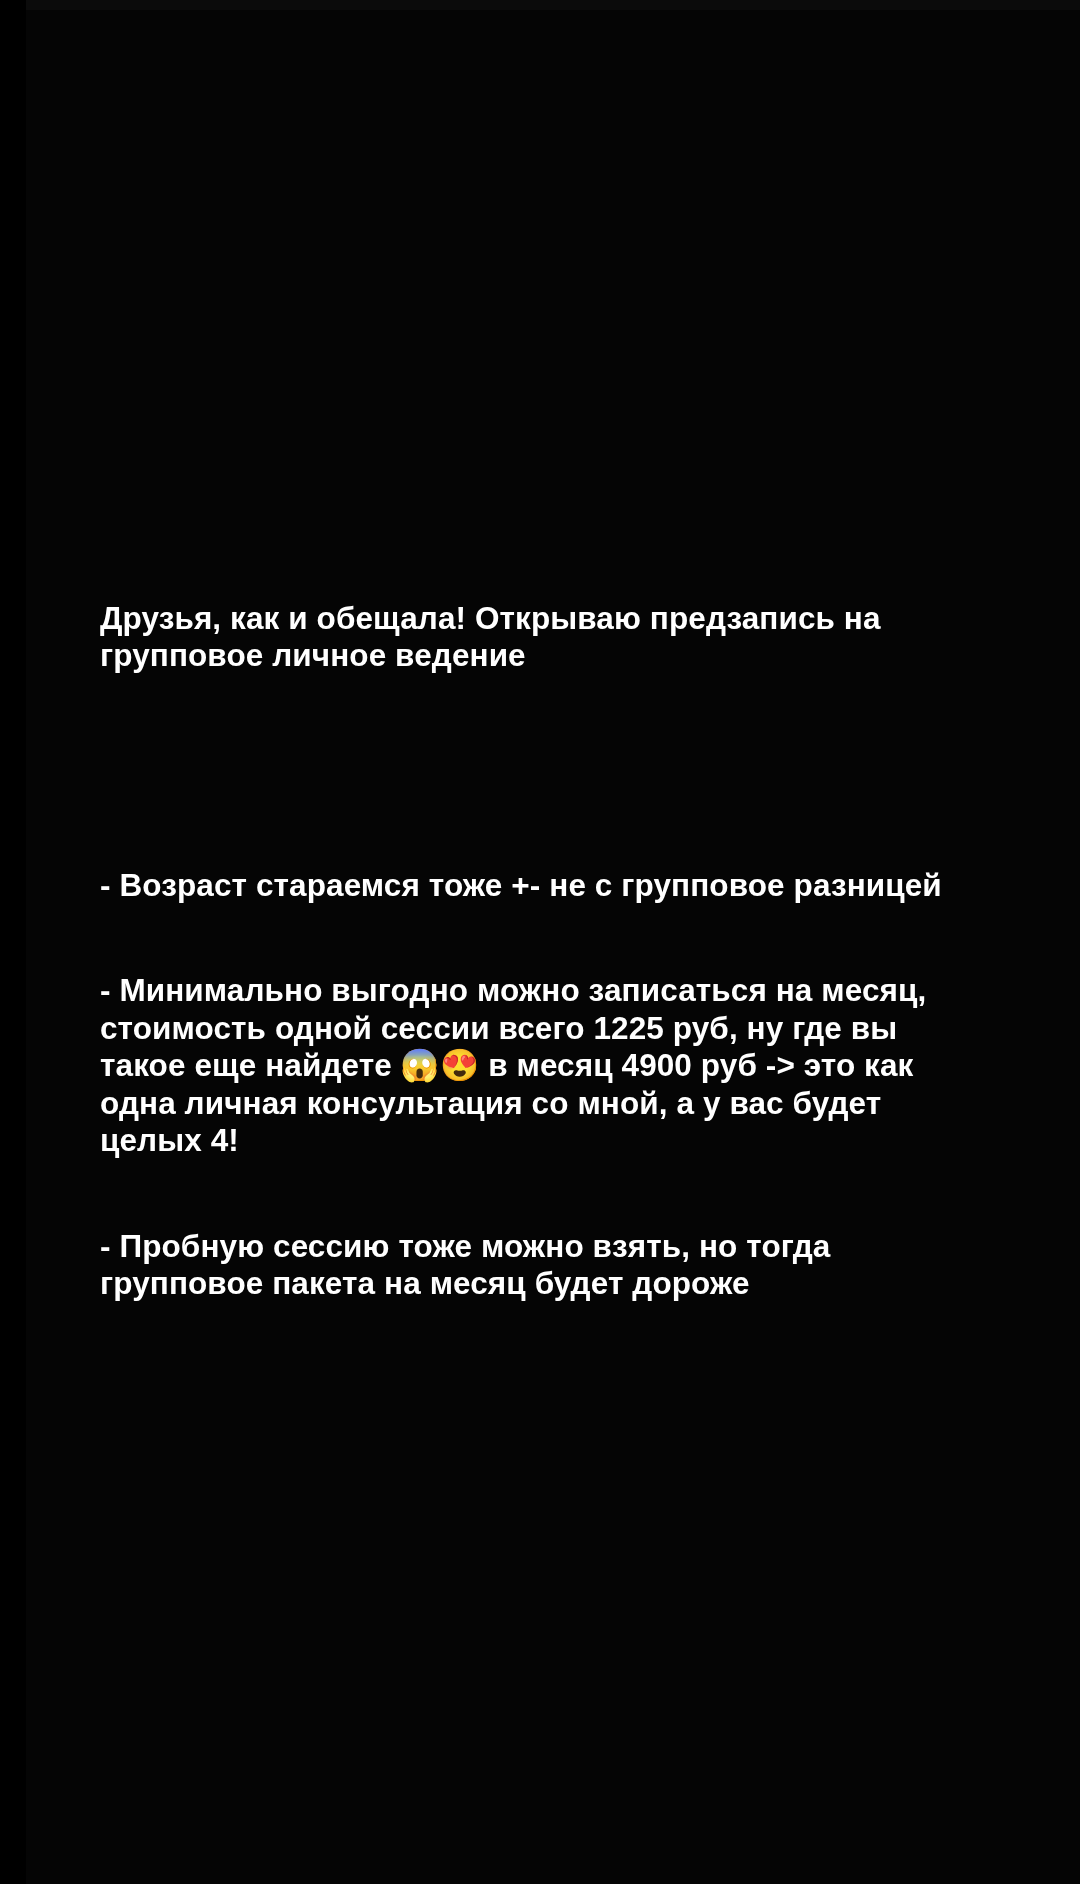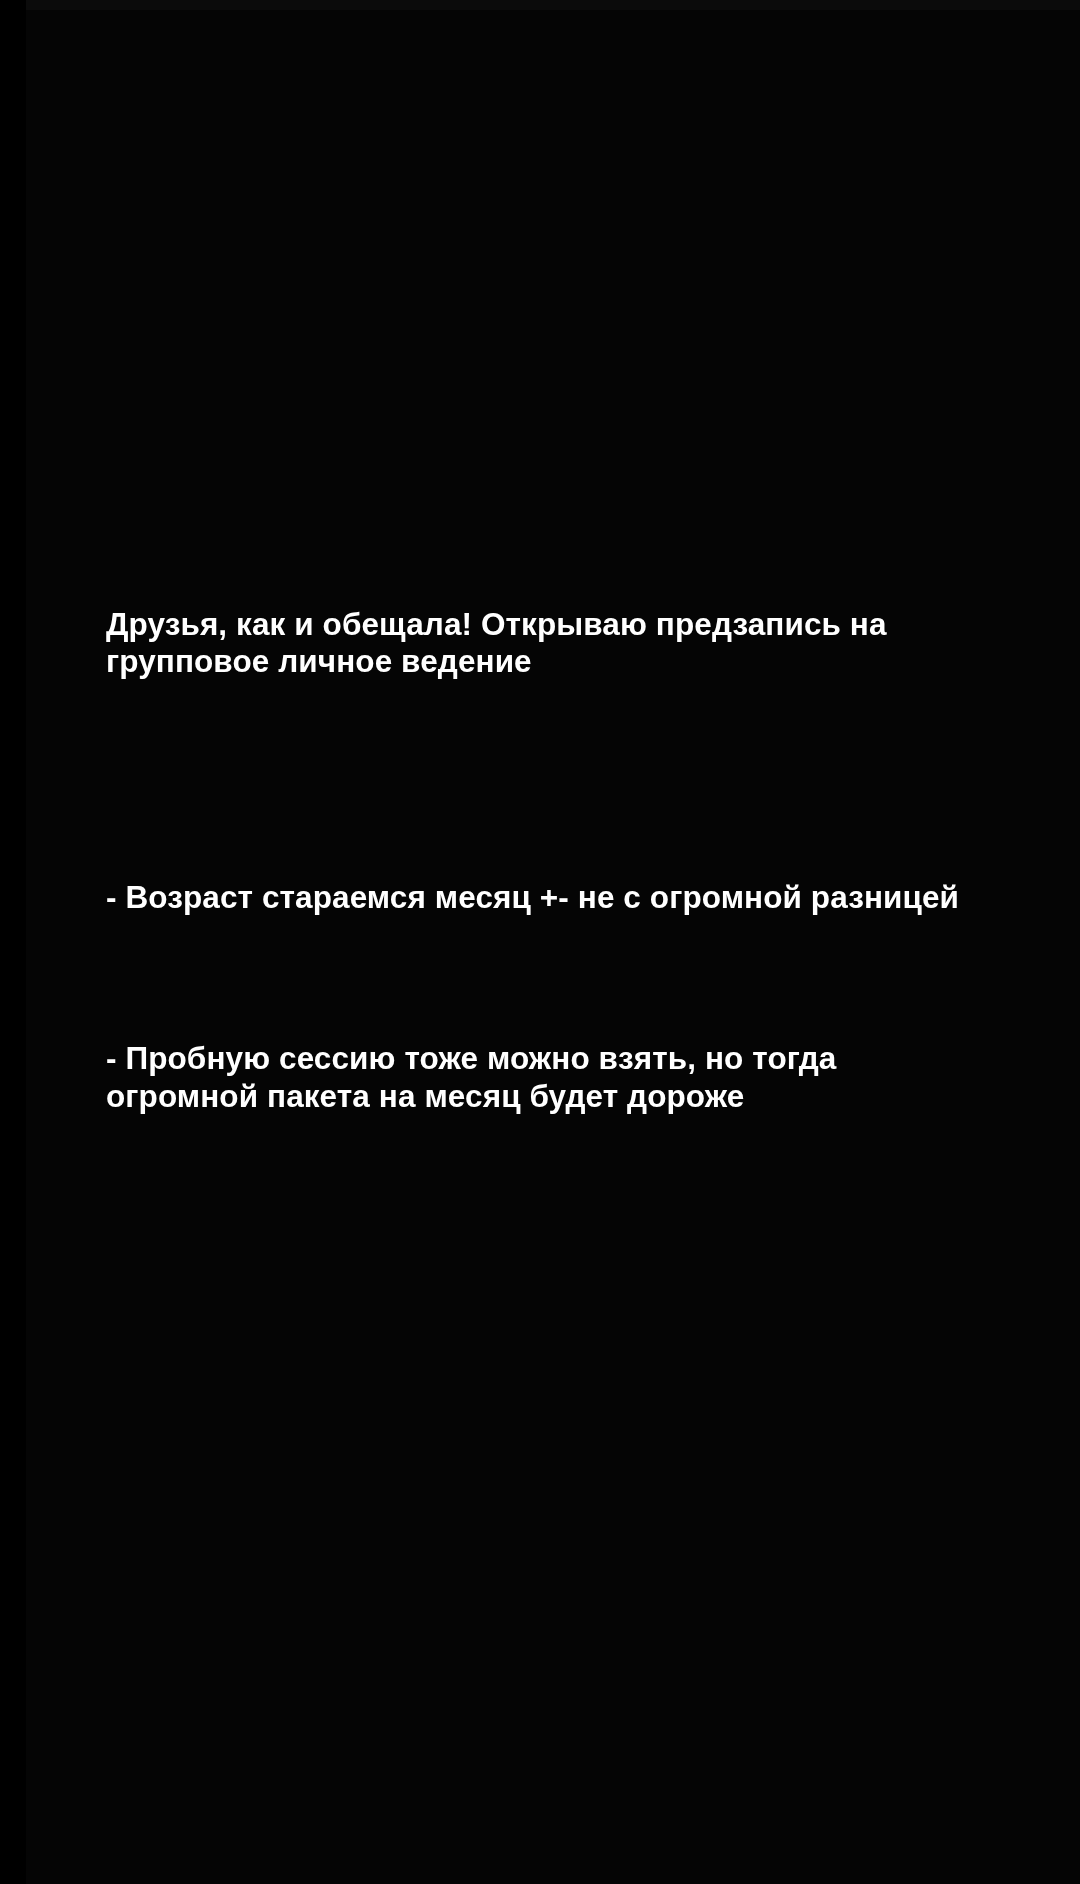--- a/index.html
+++ b/index.html
@@ -40,21 +40,21 @@
     left: 88px;
     top: 588px;
     width: 900px;
   }
   .para {
     color: #ffffff;
     font-weight: bold;
     font-size: 31.5px;
     line-height: 1.19;
     letter-spacing: 0.1px;
-    margin: 18px;
+    margin: 12px;
     text-rendering: optimizeLegibility;
   }
   .para.headline {
     margin-bottom: 0;
   }
   .gap-lg { height: 92px; }
   .gap-md { height: 44px; }
 </style>
 </head>
 <body>
@@ -69,23 +69,24 @@
     <p class="para headline">Друзья, как и обещала! Открываю предзапись на групповое личное ведение</p>
 
     <div class="gap-lg"></div>
 
 
     <div class="gap-md"></div>
 
 
     <div class="gap-md"></div>
 
-    <p class="para">- Возраст стараемся месяц +- не с огромной разницей</p>
+    <p class="para">- Возраст стараемся тоже +- не с групповое разницей</p>
 
     <div class="gap-md"></div>
 
+    <p class="para">- Минимально выгодно можно записаться на месяц, стоимость одной сессии всего 1225 руб, ну где вы такое еще найдете 😱😍 в месяц 4900 руб -&gt; это как одна личная консультация со мной, а у вас будет целых 4!</p>
 
     <div class="gap-md"></div>
 
-    <p class="para">- Пробную сессию тоже можно взять, но тогда огромной пакета на месяц будет дороже</p>
+    <p class="para">- Пробную сессию тоже можно взять, но тогда групповое пакета на месяц будет дороже</p>
 
   </div>
 </div>
 
 </body></html>

